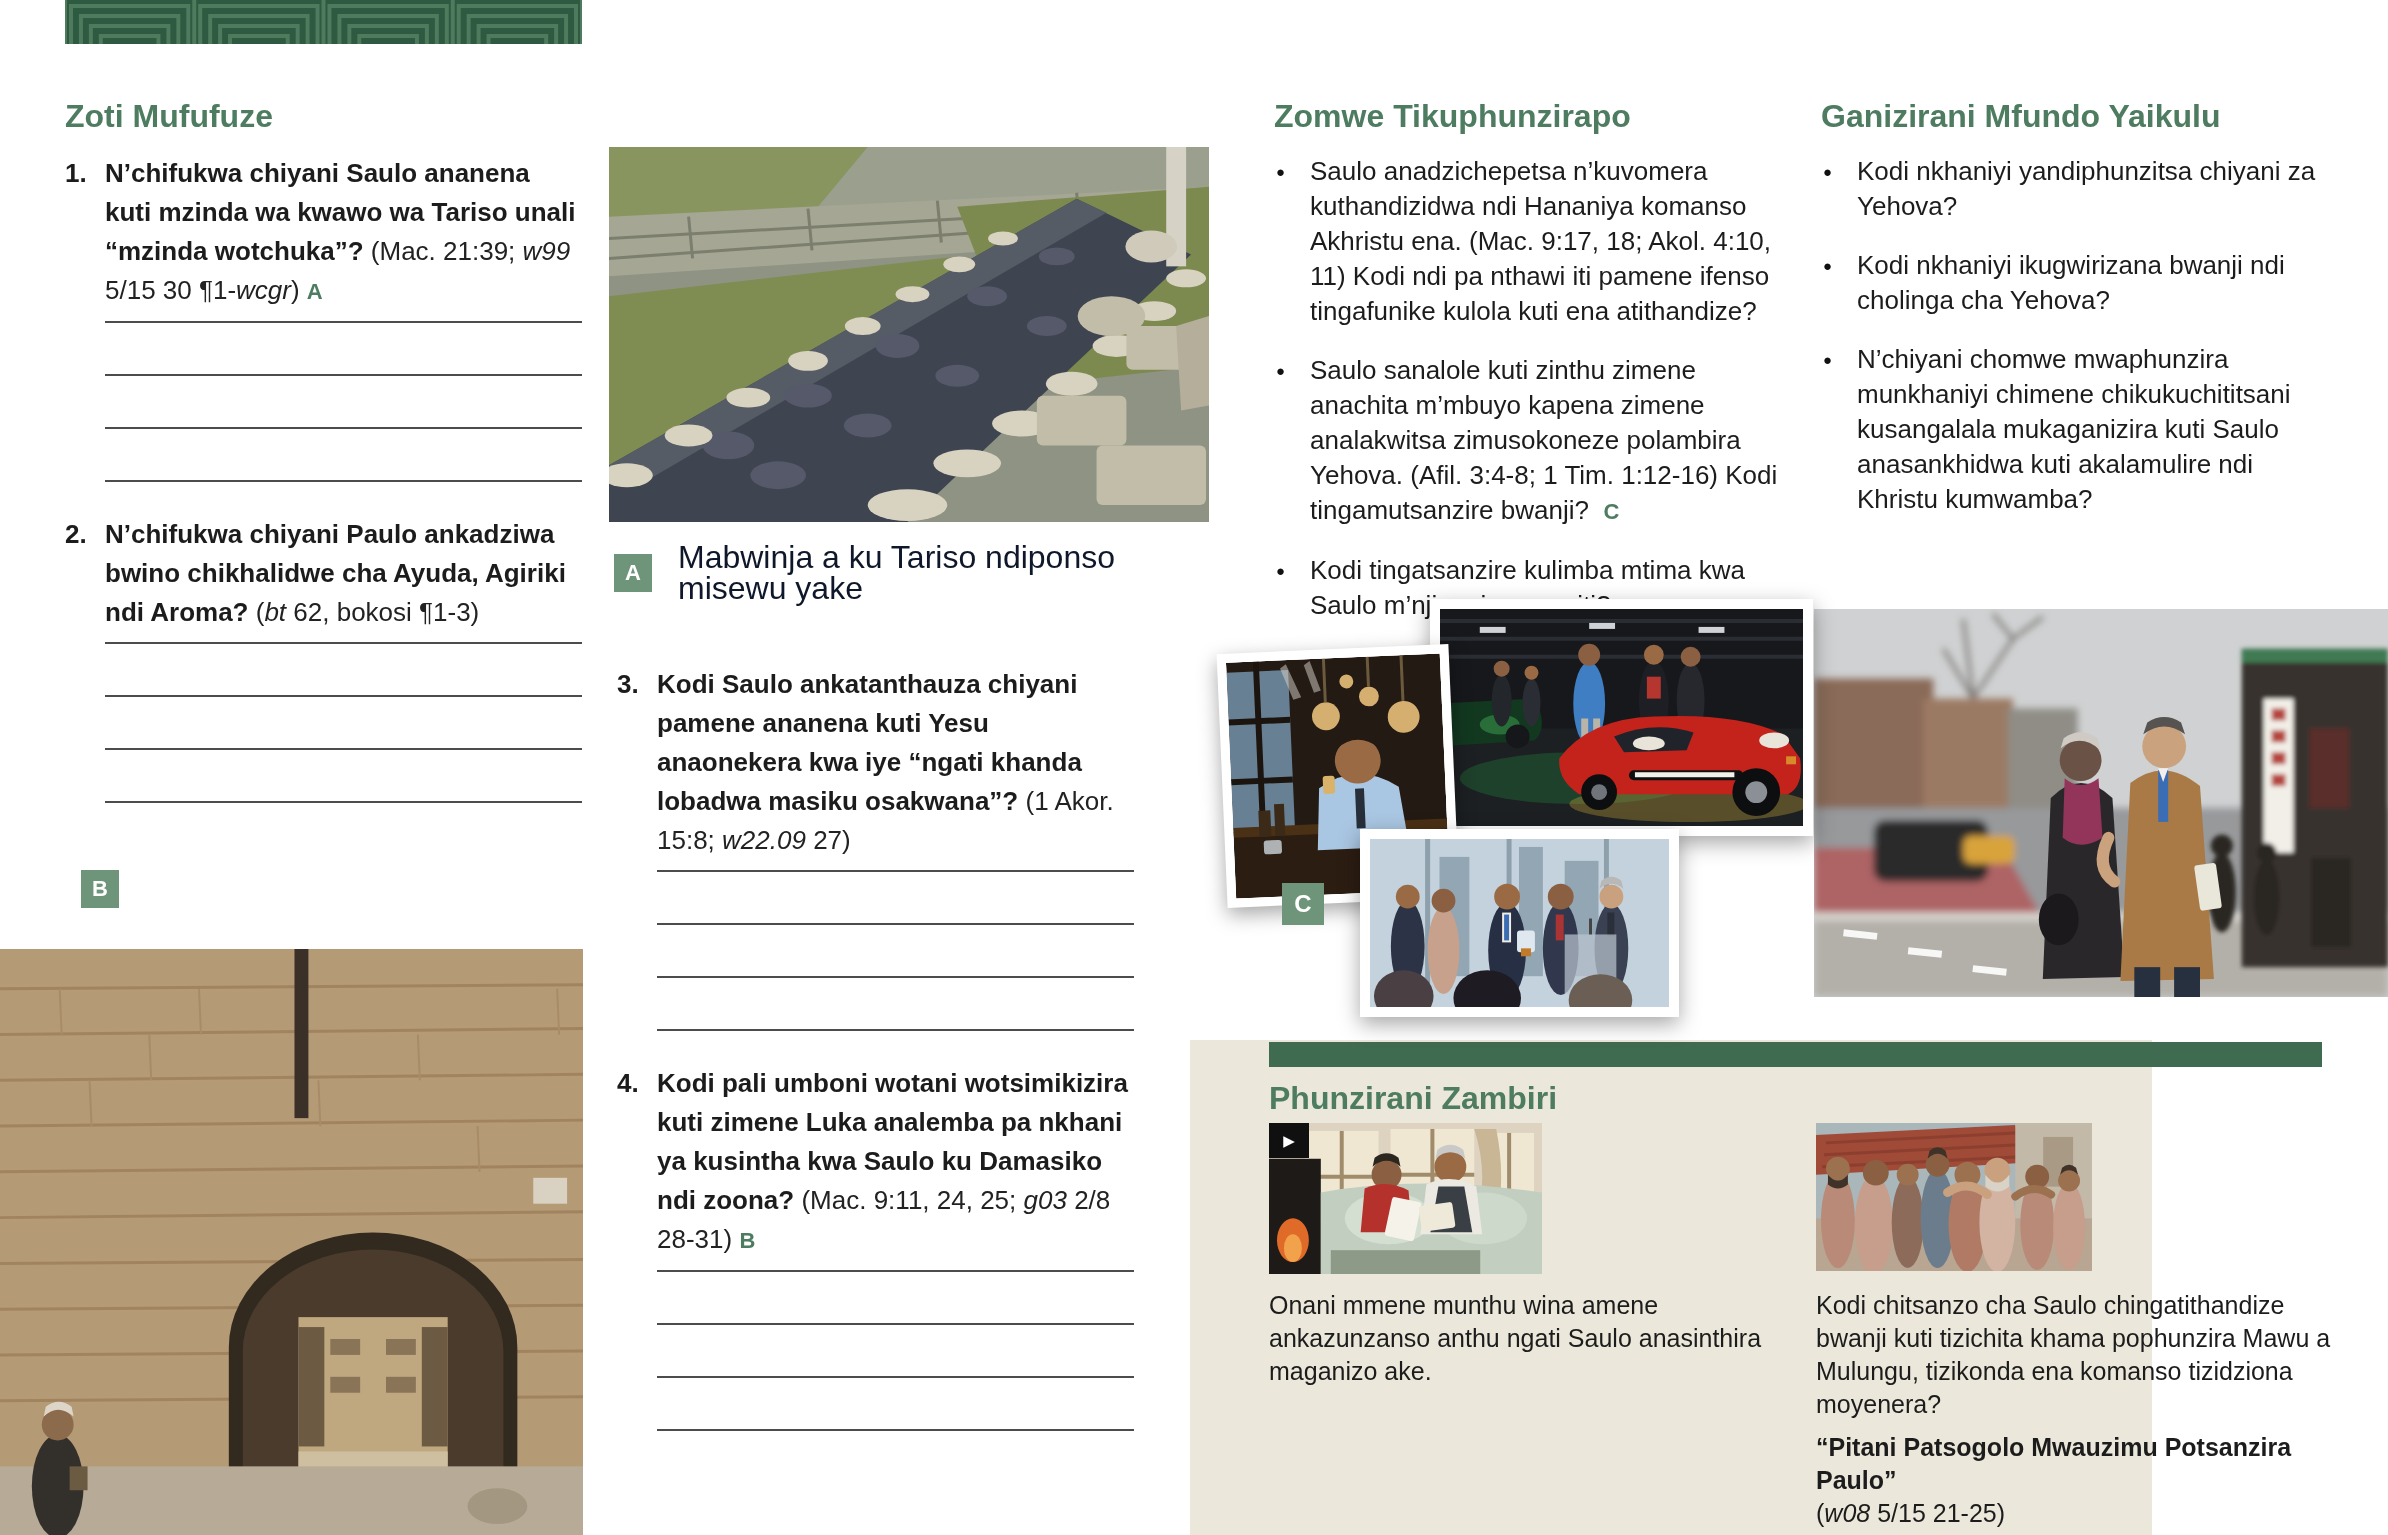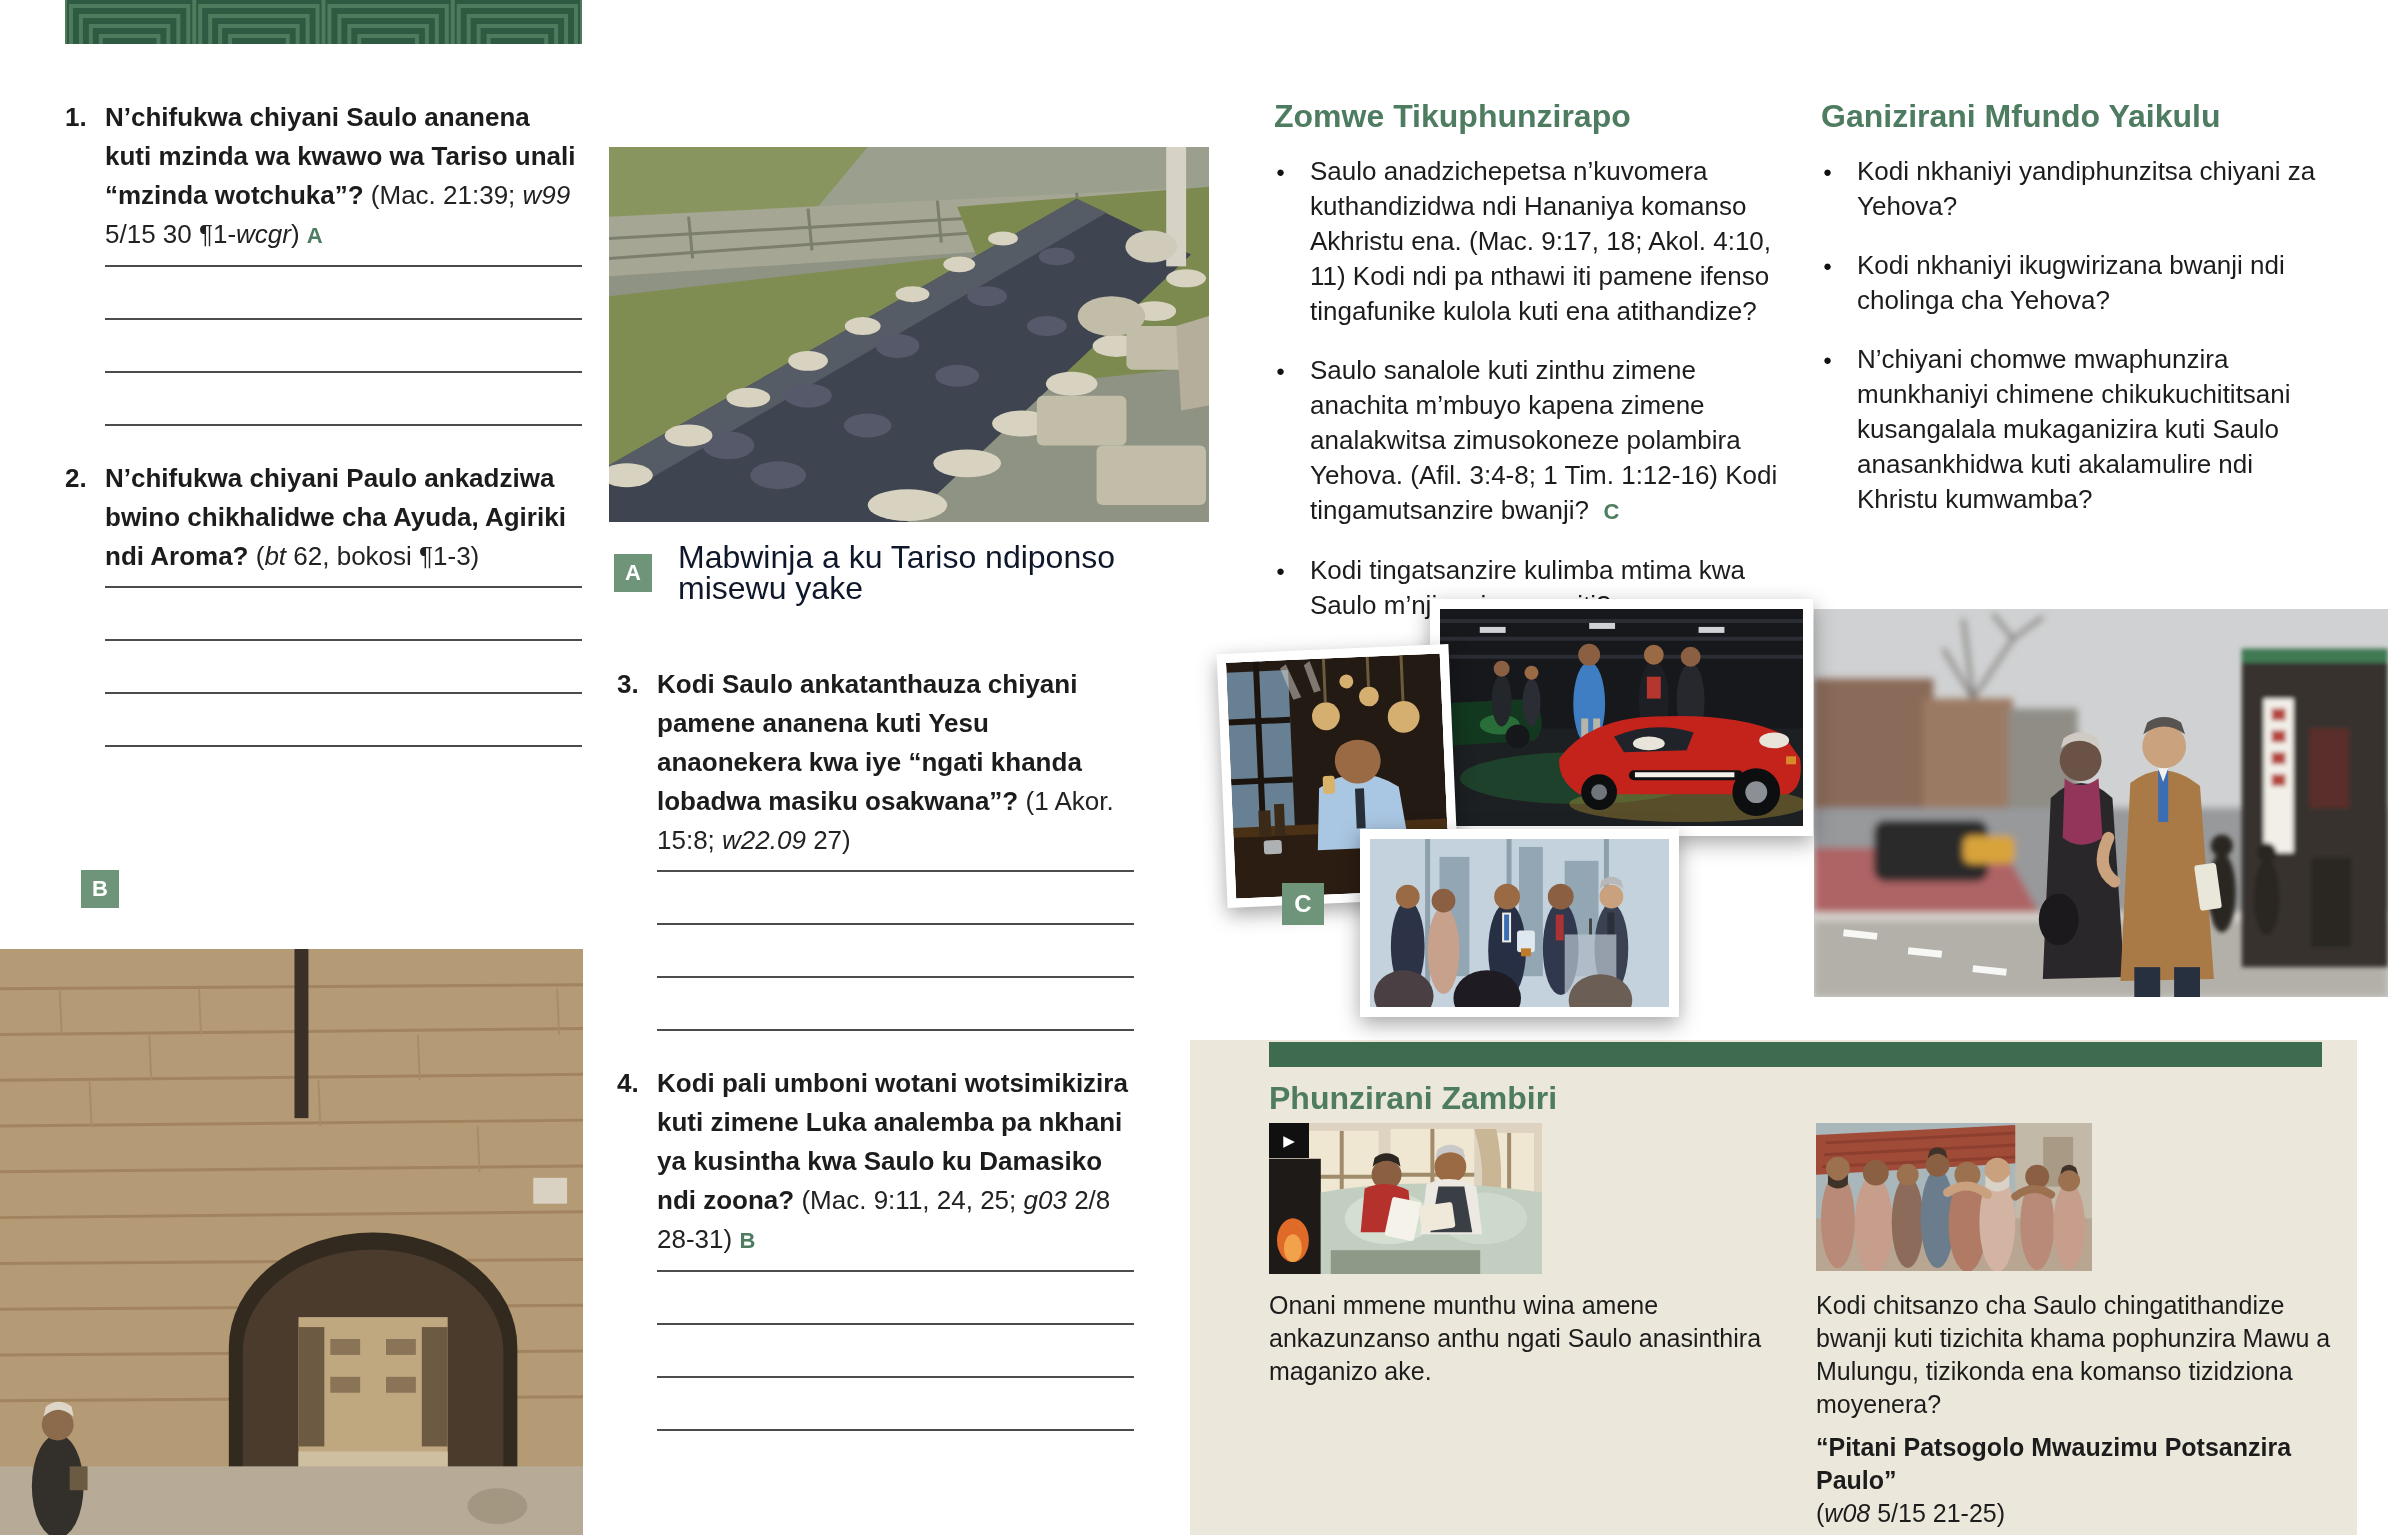--- a/index.html
+++ b/index.html
@@ -28,21 +28,21 @@
   .tag{width:38px;height:38px;background:#6e9579;color:#fff;display:flex;align-items:center;
        justify-content:center;font-size:22px;font-weight:bold;flex:none;}
   .cap{font-size:32px;line-height:31px;color:#0f172a;}
   
   .photo{position:absolute;overflow:hidden;}
   .photo svg{display:block;width:100%;height:100%;}
   .polaroid{position:absolute;background:#fff;box-shadow:0 7px 20px rgba(0,0,0,0.35);}
   .polaroid .inner{position:absolute;overflow:hidden;}
   .polaroid svg{display:block;width:100%;height:100%;}
   
-  .learn{position:absolute;left:1190px;top:1040px;width:1167px;height:496px;background:#ebe7da;}
+  .learn{position:absolute;left:1190px;top:1040px;width:962px;height:496px;background:#ebe7da;}
   .learn .bar{position:absolute;left:79px;top:2px;width:1053px;height:25px;background:#3f6b50;}
   .learn h2.sect{position:absolute;left:79px;top:40px;margin:0;}
   .thumb{position:absolute;overflow:hidden;}
   .thumb svg{display:block;width:100%;height:100%;}
   .play{position:absolute;left:0;top:0;width:40px;height:35px;background:#101010;
         display:flex;align-items:center;justify-content:center;color:#fff;font-size:15px;}
   .lcap{position:absolute;font-size:25px;line-height:33px;color:#1c1c1c;}
   .lcap .ltitle{font-weight:bold;font-style:italic;margin-top:10px;}
   .lcap .ltitle2{font-weight:bold;margin-top:10px;}
   .lcap .dur{font-weight:bold;font-style:normal;}
@@ -67,20 +67,21 @@
           <line x1="130" y1="0" x2="130" y2="130"></line>
         </g>
       </pattern>
     </defs>
     <rect width="520" height="44" fill="#2d5a40"></rect>
     <rect width="520" height="44" fill="url(#maze)"></rect>
   </svg>
 </div>
 
 <div class="abs" style="left:65px;top:98px;width:517px;">
+  <h2 class="sect">Zoti Mufufuze</h2>
 
   <div class="q">
     <span class="qnum">1.</span>
     <span class="qbody"><span class="qt">N’chifukwa chiyani Saulo ananena kuti mzinda wa kwawo wa Tariso unali “mzinda wotchuka”?</span>
       <span class="ref"><span>(Mac. 21:39; </span><span class="it">w99</span><span> 5/15 30 ¶1-</span><span class="it">wcgr</span><span>)  </span></span><span class="qlabel">A</span>
     </span>
   </div>
   <div class="lines">
     <div class="ln first"></div>
     <div class="ln"></div>

